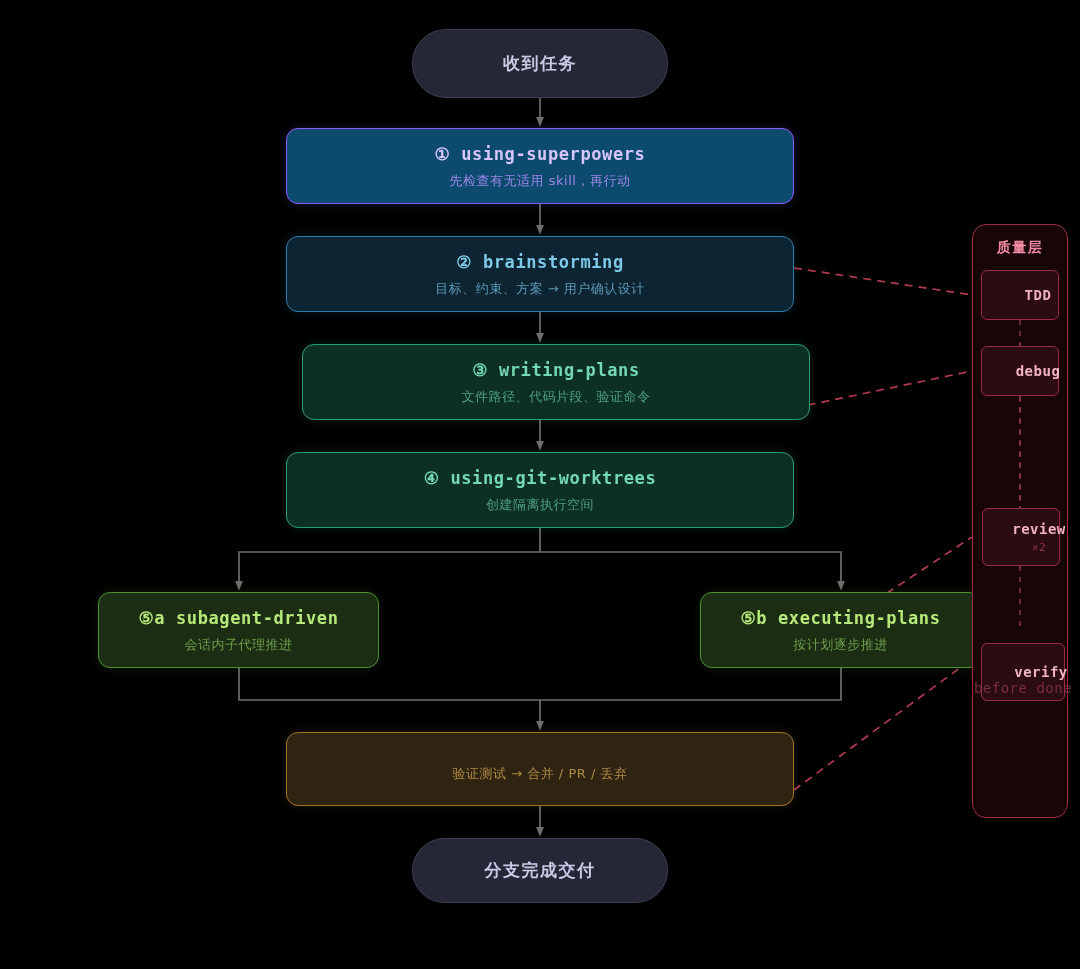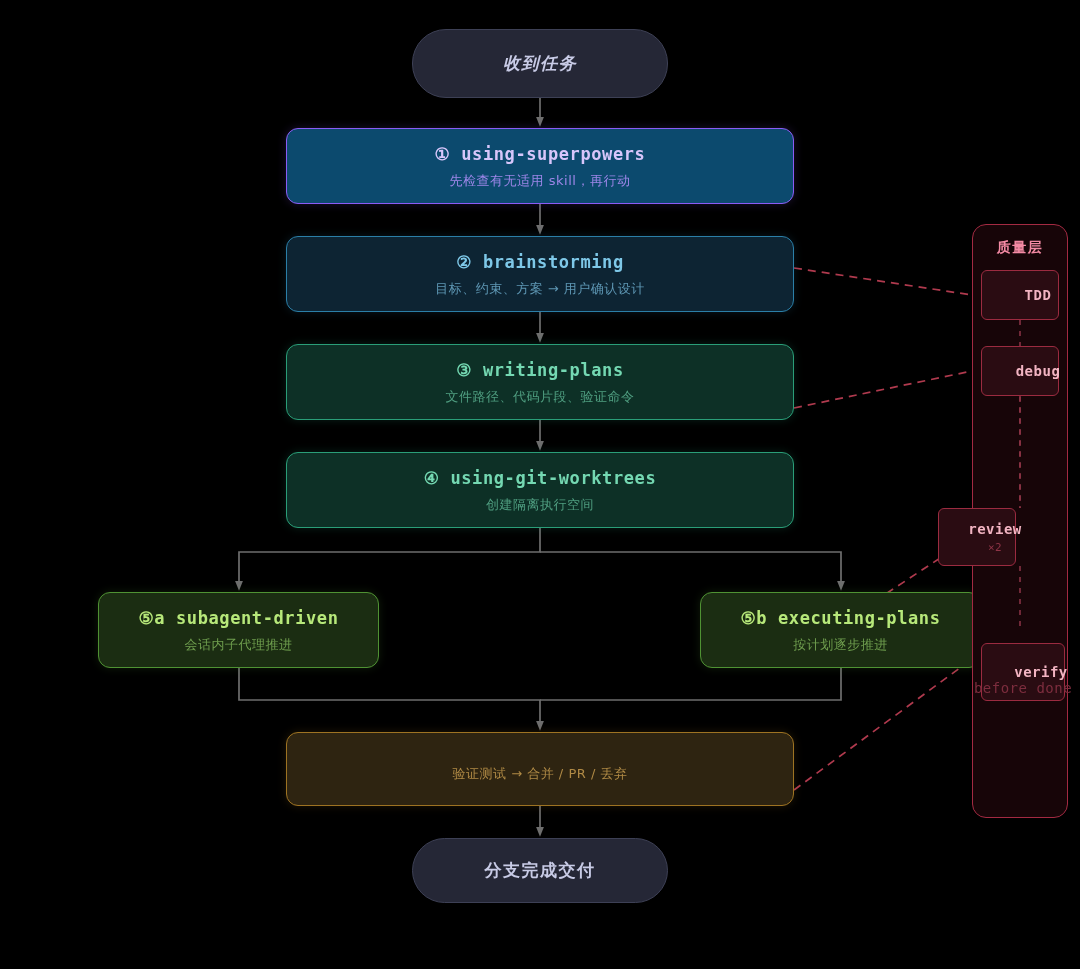--- a/index.html
+++ b/index.html
@@ -142,34 +142,34 @@
     </g>
 
     <g stroke="#b03a4e" stroke-width="1.7" stroke-dasharray="8,6" fill="none">
       <path d="M794,268 L972,295"></path>
       <path d="M794,408 L972,371"></path>
       <path d="M828,632 L972,537"></path>
       <path d="M794,790 L972,659"></path>
     </g>
   </svg>
 
-  <div class="terminal" id="start-node" style="left: 412px; top: 29px; width: 256px; height: 69px; font-style: italic;">
+  <div class="terminal" id="start-node" style="left: 412px; top: 29px; width: 256px; height: 69px;">
     <span>收到任务</span>
   </div>
 
   <div id="steps-container">
       <div class="node" style="left: 286px; top: 128px; width: 508px; height: 76px; background: #0c4a6e; border-color: rgb(139, 92, 246); box-shadow: rgba(139, 92, 246, 0.2) 0px 0px 10px;">
         <div class="title" style="color: rgb(215, 198, 251);">① using-superpowers</div>
         <div class="sub" style="color: rgb(157, 134, 232);">先检查有无适用 skill，再行动</div>
       </div>
       <div class="node" style="left: 286px; top: 236px; width: 508px; height: 76px; background: rgb(13, 36, 51); border-color: rgb(43, 127, 168); box-shadow: rgba(43, 127, 168, 0.2) 0px 0px 10px;">
         <div class="title" style="color: rgb(126, 200, 232);">② brainstorming</div>
         <div class="sub" style="color: rgb(94, 151, 180);">目标、约束、方案 → 用户确认设计</div>
       </div>
-      <div class="node" style="left: 286px; top: 344px; width: 508px; height: 76px; background: rgb(13, 48, 38); border-color: rgb(42, 158, 120); box-shadow: rgba(42, 158, 120, 0.2) 0px 0px 10px;">
+      <div class="node" style="left: 302px; top: 344px; width: 508px; height: 76px; background: rgb(13, 48, 38); border-color: rgb(42, 158, 120); box-shadow: rgba(42, 158, 120, 0.2) 0px 0px 10px;">
         <div class="title" style="color: rgb(116, 216, 178);">③ writing-plans</div>
         <div class="sub" style="color: rgb(79, 158, 128);">文件路径、代码片段、验证命令</div>
       </div>
       <div class="node" style="left: 286px; top: 452px; width: 508px; height: 76px; background: rgb(13, 48, 38); border-color: rgb(42, 158, 120); box-shadow: rgba(42, 158, 120, 0.2) 0px 0px 10px;">
         <div class="title" style="color: rgb(116, 216, 178);">④ using-git-worktrees</div>
         <div class="sub" style="color: rgb(79, 158, 128);">创建隔离执行空间</div>
       </div>
       <div class="node" style="left: 98px; top: 592px; width: 281px; height: 76px; background: rgb(27, 45, 18); border-color: rgb(79, 146, 51); box-shadow: rgba(79, 146, 51, 0.2) 0px 0px 10px;">
         <div class="title" style="color: rgb(183, 232, 122);">⑤a subagent-driven</div>
         <div class="sub" style="color: rgb(111, 158, 78);">会话内子代理推进</div>
@@ -195,21 +195,21 @@
     <path d="M1020,396 L1020,508" stroke="#8e3447" stroke-width="1.5" stroke-dasharray="5,6" fill="none"></path>
     <path d="M1020,566 L1020,630" stroke="#8e3447" stroke-width="1.5" stroke-dasharray="5,6" fill="none"></path>
   </svg>
   <div id="quality-items">
       <div class="qnode" style="left: 981px; top: 270px; width: 78px; height: 50px;">
         <div class="qtitle">TDD</div>
       </div>
       <div class="qnode" style="left: 981px; top: 346px; width: 78px; height: 50px;">
         <div class="qtitle">debug</div>
       </div>
-      <div class="qnode" style="left: 938px; top: 508px; width: 78px; height: 58px;">
+      <div class="qnode" style="left: 982px; top: 508px; width: 78px; height: 58px;">
         <div class="qtitle">review</div>
         <div class="qsub">×2</div>
       </div>
       <div class="qnode" style="left: 981px; top: 630px; width: 84px; height: 58px; margin-top: 13px;">
         <div class="qtitle">verify</div>
         <div class="qsub" style="position: absolute; left: 50%; transform: translateX(-50%); bottom: 4px; font-size: 14px; color: rgb(125, 45, 62);">before done</div>
       </div>
     </div>
 
 </div>

